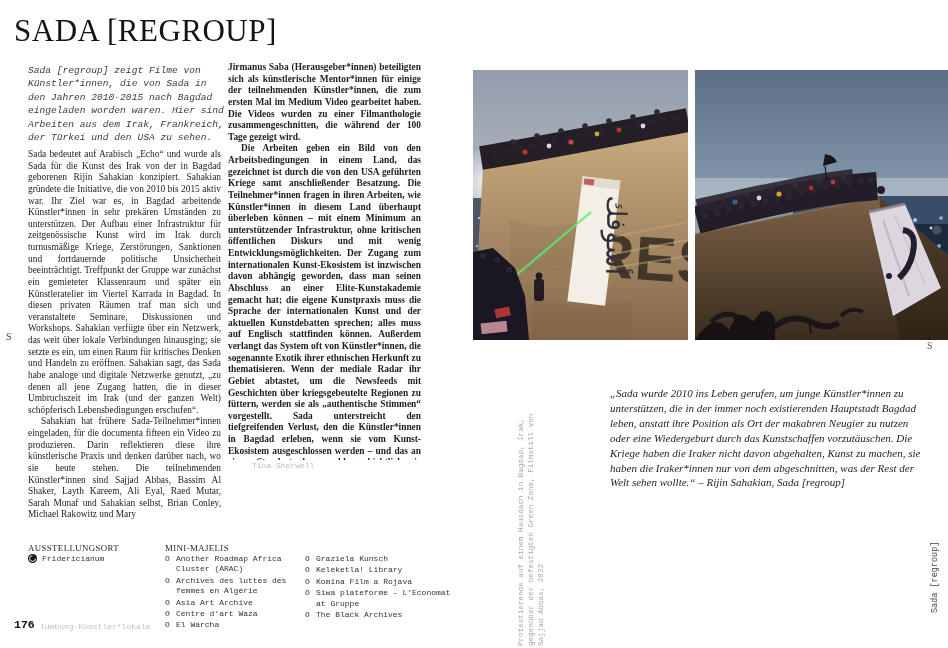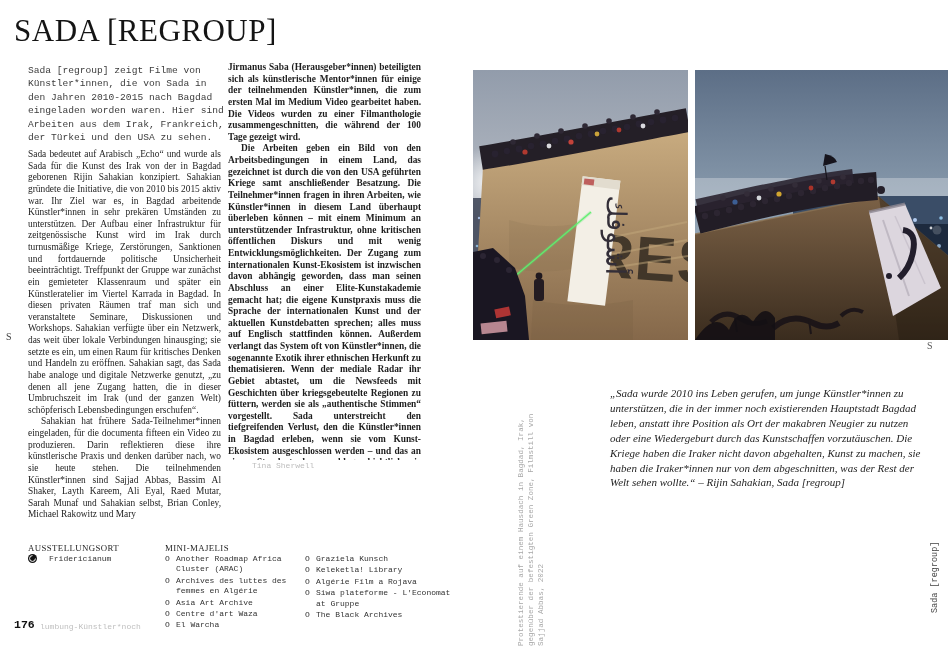--- a/index.html
+++ b/index.html
@@ -3,32 +3,32 @@
 <meta charset="utf-8">
 <style>
   html,body{margin:0;padding:0;background:#ffffff;}
   #spread{position:relative;width:948px;height:648px;background:#ffffff;overflow:hidden;
           font-family:"Liberation Serif", serif;color:#1c1c1c;}
   .abs{position:absolute;}
 
   
   .title{left:14px;top:13px;font-size:31px;font-weight:400;letter-spacing:.5px;color:#141414;}
   .intro{left:28px;top:64px;width:200px;font-family:"Liberation Mono", monospace;
-         font-size:9.6px;line-height:13.4px;color:#3c3c3c;}
+         font-size:9.6px;line-height:13.4px;color:#3c3c3c;font-style:italic;}
   .col{width:193px;font-size:9.4px;line-height:11.62px;text-align:justify;color:#1d1d1d;overflow:hidden;}
   .col p{margin:0;}
   .col p.ind{text-indent:13px;}
   .col1{left:28px;top:149px;height:392px;}
   .col2{left:228px;top:62px;height:398px;font-weight:bold;}
   .author{left:252px;top:461px;font-family:"Liberation Mono", monospace;font-size:8px;color:#bdbdbd;text-align:center;}
   .marginS{left:6px;top:331px;font-size:10px;color:#3d3d3d;}
   .marginSR{left:927px;top:340px;font-size:10px;color:#5a5a5a;}
 
   .secHead{font-size:8.8px;letter-spacing:.4px;color:#1f1f1f;}
-  .venueRow{left:28px;top:554px;display:flex;align-items:center;gap:12px;
+  .venueRow{left:28px;top:554px;display:flex;align-items:center;gap:5px;
             font-family:"Liberation Mono", monospace;font-size:8px;color:#333;}
   .list{font-family:"Liberation Mono", monospace;font-size:8px;line-height:10.4px;color:#333;}
   .li{display:flex;gap:4px;margin-bottom:1px;}
   .li .mk{flex:0 0 7px;color:#333;}
   .footNum{font-family:Liberation Mono, monospace;font-weight:700;font-size:11.5px;color:#101010;}
   .footLabel{font-family:"Liberation Mono", monospace;font-size:8px;color:#bfbfbf;}
 
   
   .photo{left:473px;top:70px;width:475px;height:270px;}
   .quote{left:610px;top:386px;width:320px;font-style:italic;font-size:11px;line-height:14.9px;color:#242424;}
@@ -102,34 +102,34 @@
     <div class="li">
         <span class="mk">O</span>
         <span>Graziela Kunsch</span>
       </div>
     <div class="li">
         <span class="mk">O</span>
         <span>Keleketla! Library</span>
       </div>
     <div class="li">
         <span class="mk">O</span>
-        <span>Algérie Fîlm a Rojava</span>
+        <span>Komîna Fîlm a Rojava</span>
       </div>
     <div class="li">
         <span class="mk">O</span>
         <span>Siwa plateforme - L'Economat at Gruppe</span>
       </div>
     <div class="li">
         <span class="mk">O</span>
         <span>The Black Archives</span>
       </div>
   </div>
 
   <div class="abs footNum" style="left:14px;top:618px;">176</div>
-  <div class="abs footLabel" style="left:40px;top:622px;">lumbung-Künstler*noch</div>
+  <div class="abs footLabel" style="left:40px;top:622px;">lumbung-Künstler*lokale</div>
 
   <div class="abs photo">
     <svg viewBox="0 0 475 270" width="475" height="270">
       <defs>
         <linearGradient id="gSkyL" x1="0" y1="0" x2="0" y2="1">
           <stop offset="0" stop-color="#929cab"></stop>
             <stop offset=".55" stop-color="#b9bec6"></stop>
             <stop offset="1" stop-color="#d6d3cd"></stop>
         </linearGradient>
         <linearGradient id="gSkyR" x1="0" y1="0" x2="0" y2="1">

